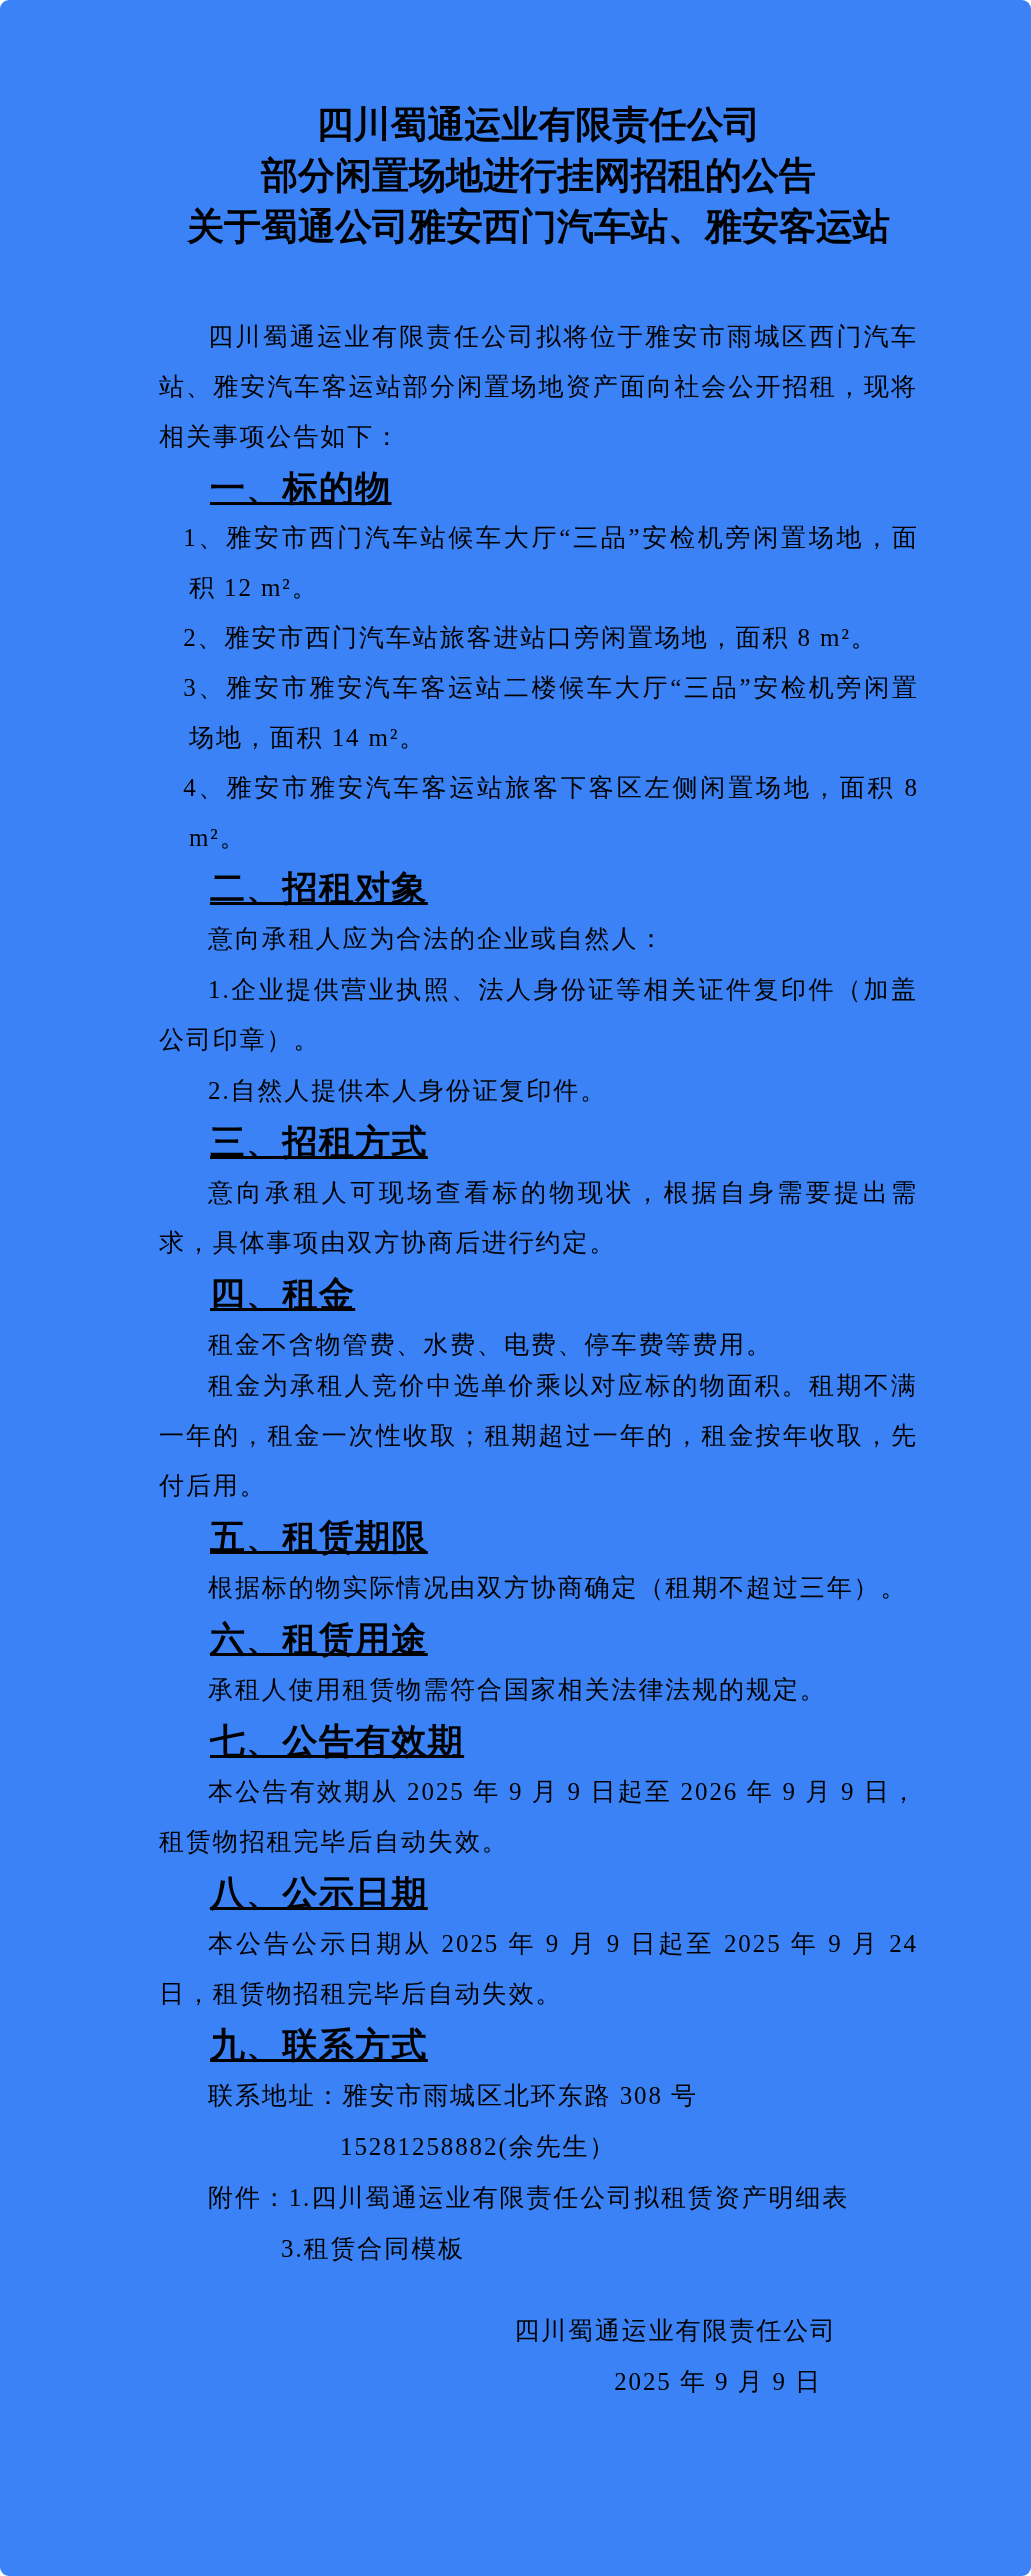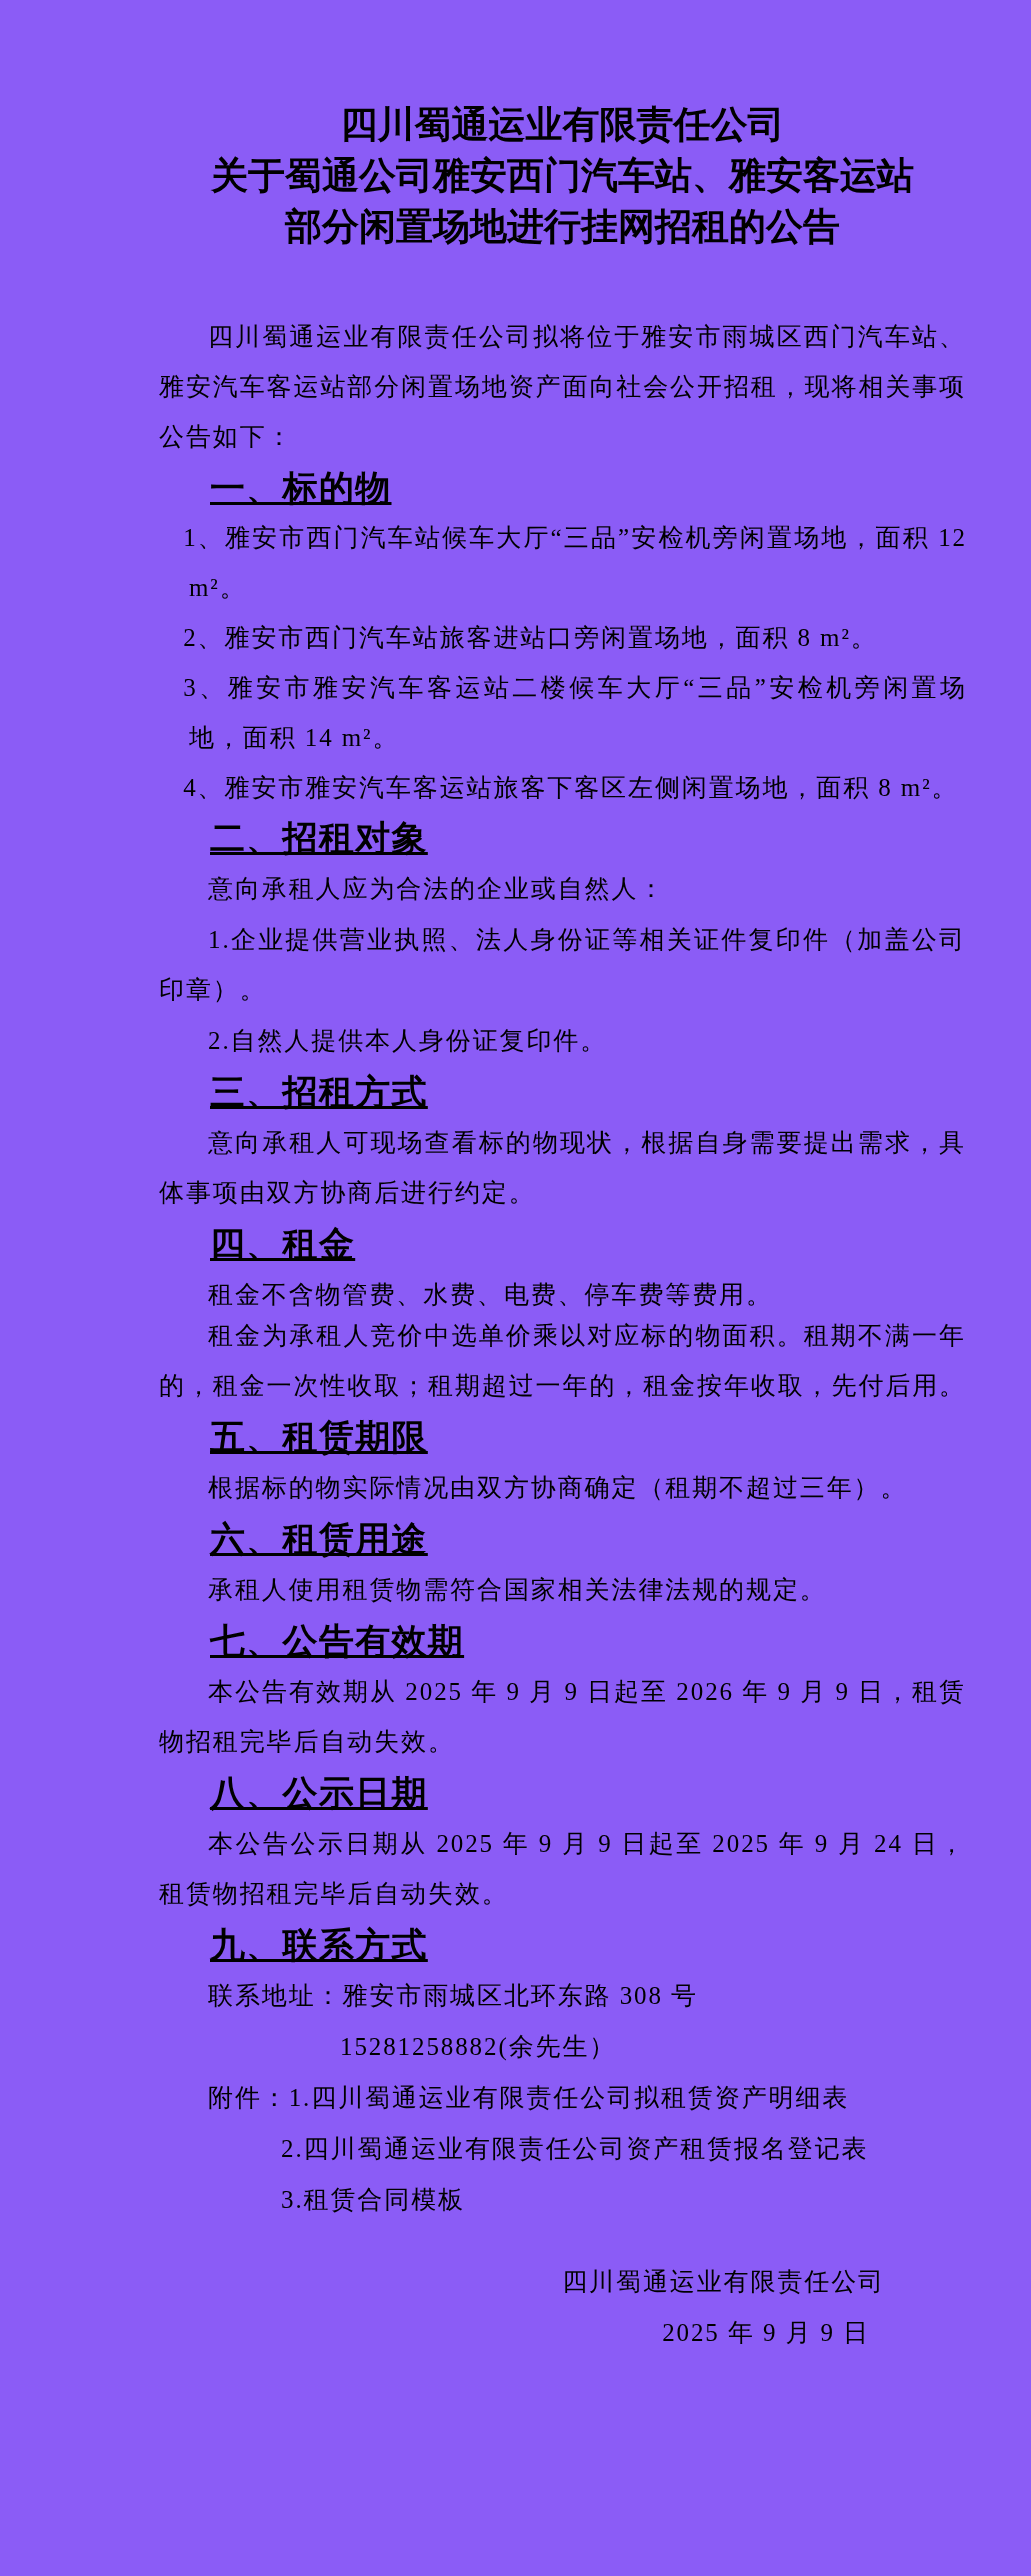--- a/index.html
+++ b/index.html
@@ -1,26 +1,27 @@
 <!DOCTYPE html>
 <html style="font-size:10.4px"><head>
 <meta charset="utf-8">
 <style>
   html, body { margin: 0; padding: 0; background: #ffffff; }
   .page {
     position: relative;
     width: 1031px;
     height: 2576px;
     margin: 0 auto;
-    background: #8b5cf6;
+    background: #3b82f6;
     box-sizing: border-box;
-    padding: 99px 64px 0 158px;
+    padding: 99px 112px 0 158px;
     overflow: hidden;
     color: #000000;
     font-family: "Liberation Serif", serif;
+    border-radius: 9px;
   }
   .title {
     font-family: "Liberation Serif", serif;
     font-size: 37px;
     font-weight: bold;
     line-height: 51px;
     text-align: center;
     margin: 0 0 60px 0;
   }
   .title .tline { display: block; }
@@ -58,22 +59,22 @@
   .sig-company { text-align: right; padding-right: 81px; }
   .sig-date { text-align: right; padding-right: 96px; }
 </style>
 </head>
 <body>
 
 <div class="page">
 
   <h1 class="title">
     <span class="tline">四川蜀通运业有限责任公司</span>
+    <span class="tline">部分闲置场地进行挂网招租的公告</span>
     <span class="tline">关于蜀通公司雅安西门汽车站、雅安客运站</span>
-    <span class="tline">部分闲置场地进行挂网招租的公告</span>
   </h1>
 
   <p class="para indent2">四川蜀通运业有限责任公司拟将位于雅安市雨城区西门汽车站、雅安汽车客运站部分闲置场地资产面向社会公开招租，现将相关事项公告如下：</p>
 
   <h2 class="heading">一、标的物</h2>
   <div class="item">1、雅安市西门汽车站候车大厅“三品”安检机旁闲置场地，面积 12 m²。</div>
   <div class="item">2、雅安市西门汽车站旅客进站口旁闲置场地，面积 8 m²。</div>
   <div class="item">3、雅安市雅安汽车客运站二楼候车大厅“三品”安检机旁闲置场地，面积 14 m²。</div>
   <div class="item">4、雅安市雅安汽车客运站旅客下客区左侧闲置场地，面积 8 m²。</div>
 
@@ -98,21 +99,20 @@
   <h2 class="heading">七、公告有效期</h2>
   <p class="para indent2">本公告有效期从 2025 年 9 月 9 日起至 2026 年 9 月 9 日，租赁物招租完毕后自动失效。</p>
 
   <h2 class="heading">八、公示日期</h2>
   <p class="para indent2">本公告公示日期从 2025 年 9 月 9 日起至 2025 年 9 月 24 日，租赁物招租完毕后自动失效。</p>
 
   <h2 class="heading">九、联系方式</h2>
   <p class="para indent2">联系地址：雅安市雨城区北环东路 308 号</p>
   <p class="para phone2">15281258882(余先生）</p>
   <p class="para indent2">附件：1.四川蜀通运业有限责任公司拟租赁资产明细表</p>
-  <p class="para attach-cont">2.四川蜀通运业有限责任公司资产租赁报名登记表</p>
   <p class="para attach-cont">3.租赁合同模板</p>
 
   <div class="signature">
     <p class="para sig-company">四川蜀通运业有限责任公司</p>
     <p class="para sig-date">2025 年 9 月 9 日</p>
   </div>
 
 </div>
 
 

